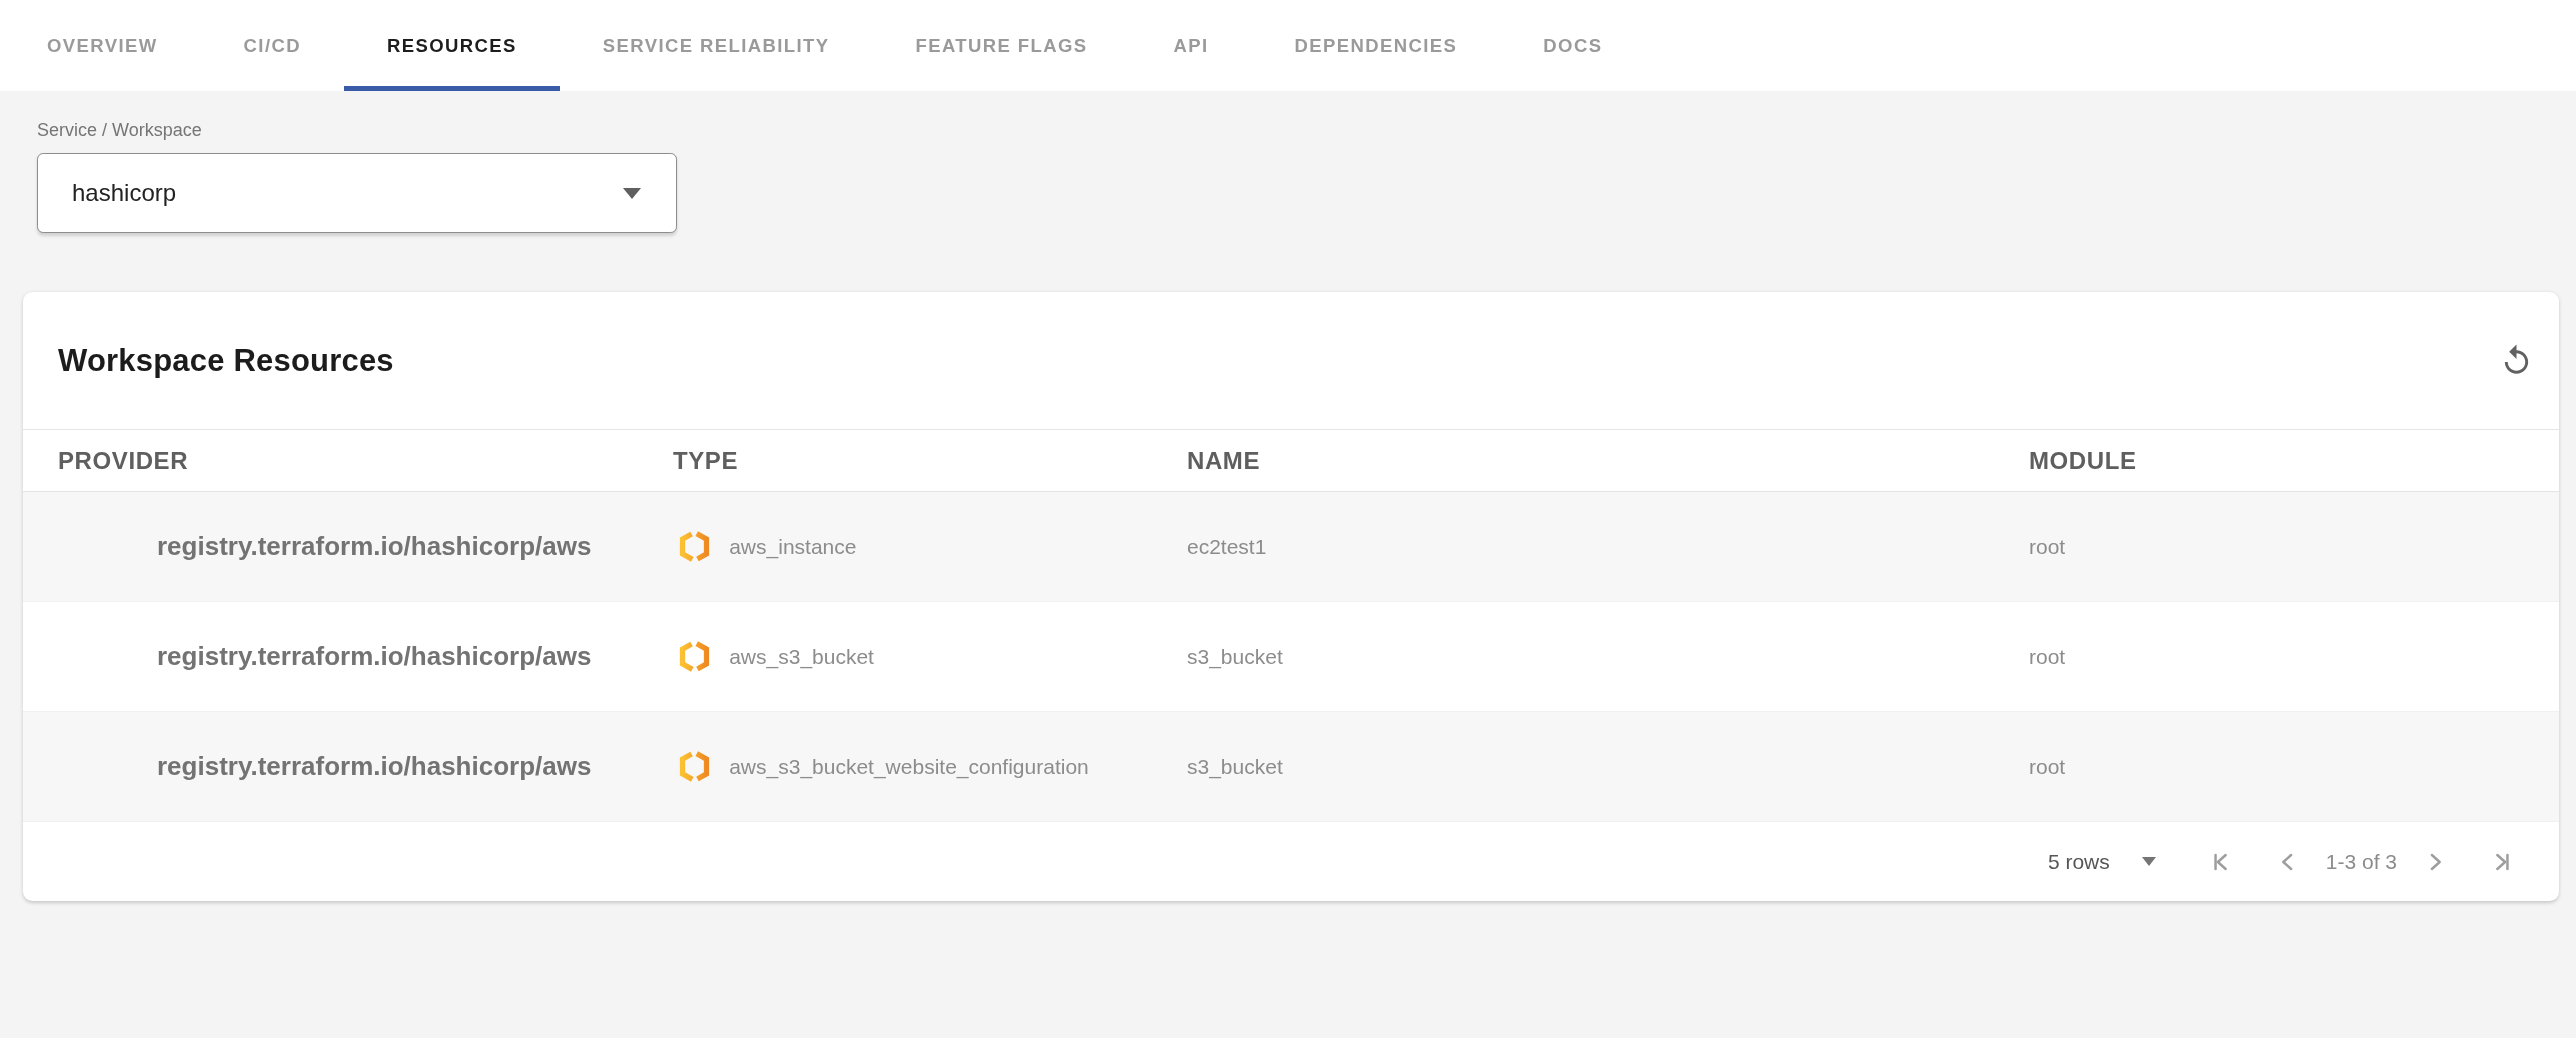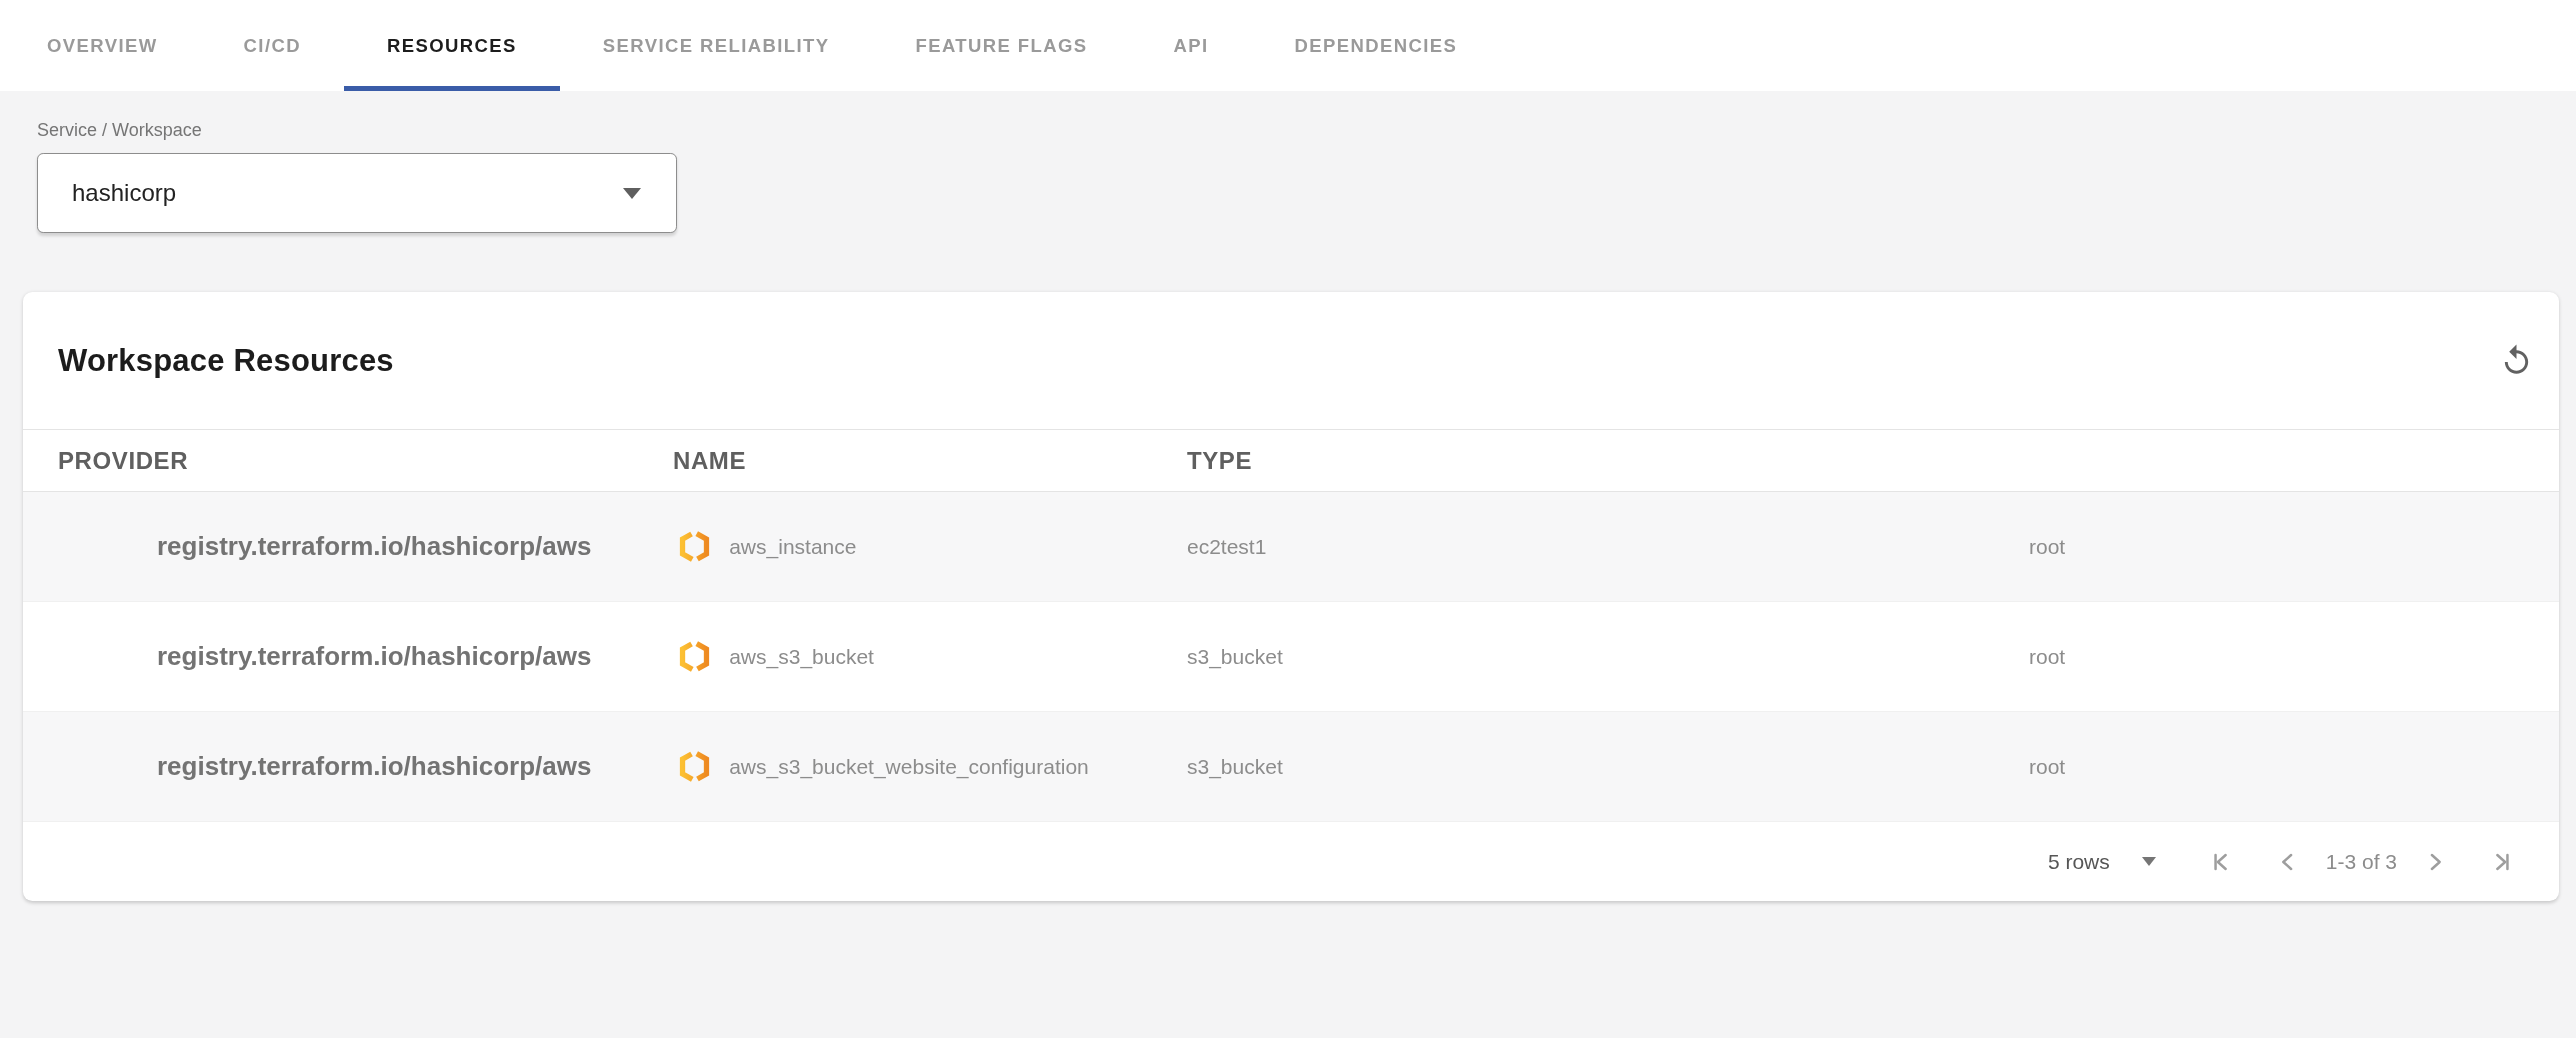--- a/index.html
+++ b/index.html
@@ -79,20 +79,21 @@
 </svg>
 
 <nav class="tabbar" id="tabbar">
     <div class="tab">OVERVIEW</div>
     <div class="tab">CI/CD</div>
     <div class="tab active">RESOURCES</div>
     <div class="tab">SERVICE RELIABILITY</div>
     <div class="tab">FEATURE FLAGS</div>
     <div class="tab">API</div>
     <div class="tab">DEPENDENCIES</div>
+    <div class="tab">DOCS</div>
   </nav>
 
 <div class="selector">
   <span class="selector-label">Service / Workspace</span>
   <div class="dropdown">
     <span>hashicorp</span>
     <span class="dropdown-caret"></span>
   </div>
 </div>
 
@@ -105,22 +106,23 @@
 
     <span class="icon-btn">
       <svg width="35" height="35" viewBox="0 0 24 24">
         <path fill="#616161" d="M12 5V1L7 6l5 5V7c3.31 0 6 2.69 6 6s-2.69 6-6 6-6-2.69-6-6H4c0 4.42 3.58 8 8 8s8-3.58 8-8-3.58-8-8-8z"></path>
       </svg>
     </span>
   </div>
 
   <div class="thead" id="thead">
       <div class="th col-provider">PROVIDER</div>
+      <div class="th col-type">TYPE</div>
       <div class="th col-name">NAME</div>
-      <div class="th col-type">TYPE</div>
+      <div class="th col-module">MODULE</div>
     </div>
 
   <div id="tbody">
       <div class="trow alt">
         <div class="cell-provider"><a class="provider-link">registry.terraform.io/hashicorp/aws</a></div>
         <div class="cell-type">
           <svg width="31" height="35" viewBox="0 0 44 48">
             <path d="M22 4 L39 13.5 V34.5 L22 44 L5 34.5 V13.5 Z" fill="none" stroke="url(#hexg)" stroke-width="7.5" pathLength="100" stroke-dasharray="43 7" stroke-dashoffset="-3"></path>
           </svg>
           <span>aws_instance</span>

